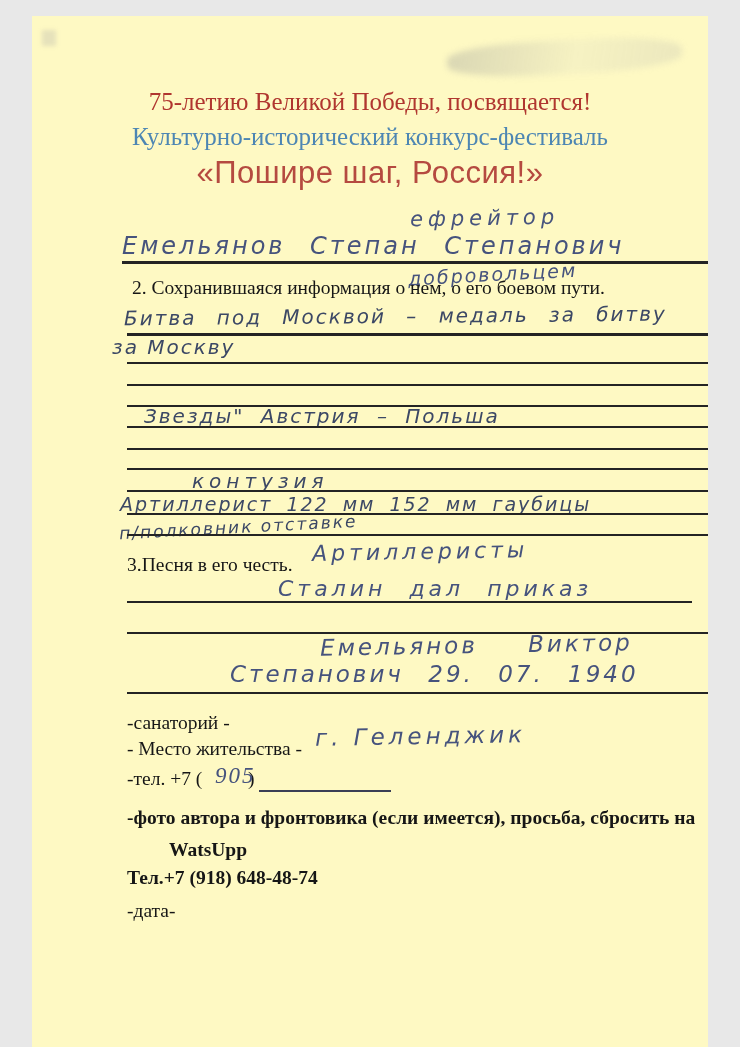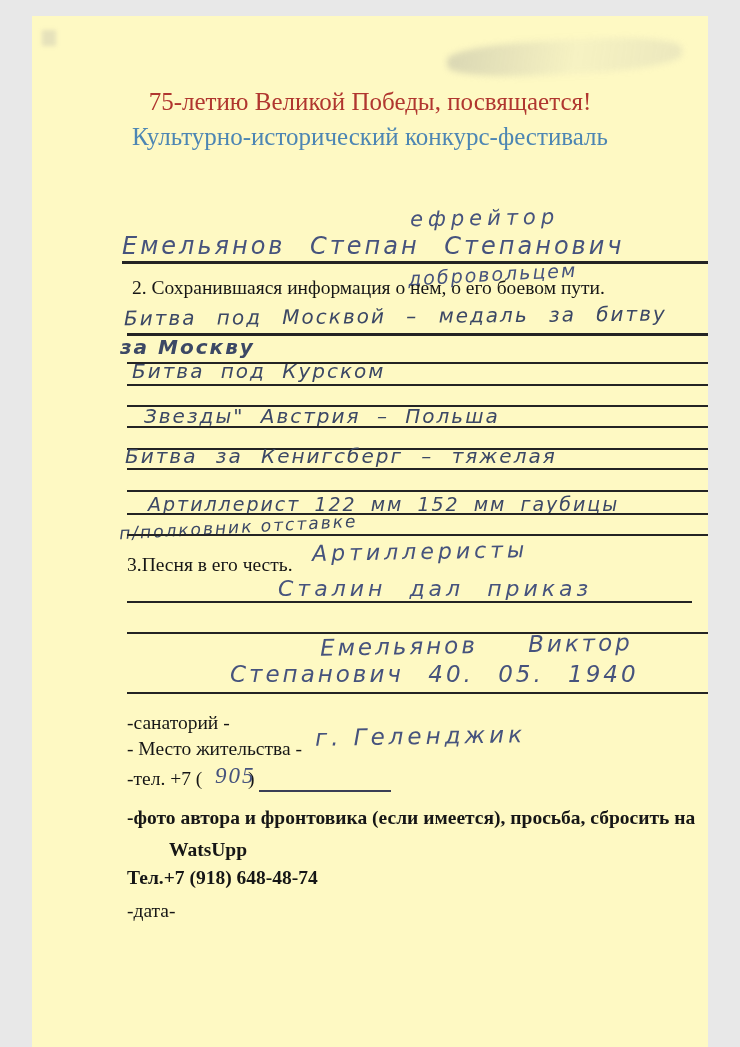--- a/index.html
+++ b/index.html
@@ -40,80 +40,80 @@
   .l13{left:95px;top:676px;width:595px;}
   .l-phone{left:227px;top:774px;width:132px;background:#3a3f55;}
 
   .hw{position:absolute;font-family:"DejaVu Sans",sans-serif;font-style:italic;
       color:#46537d;white-space:nowrap;letter-spacing:2px;font-size:20px;}
   .ink2{color:#3c4865;}
   .hw-rank{left:378px;top:190px;font-size:21px;letter-spacing:5px;transform:rotate(-1deg);}
   .hw-name{left:90px;top:216px;font-size:24px;letter-spacing:3px;word-spacing:14px;}
   .hw-note{left:376px;top:247px;font-size:19px;transform:rotate(-3deg);}
   .hw-r0{left:92px;top:288px;word-spacing:12px;transform:rotate(-.5deg);}
-  .hw-r1{left:88px;top:319px;font-weight:bold;}
+  .hw-r1{left:80px;top:319px;}
   .hw-r2{left:100px;top:343px;word-spacing:8px;}
   .hw-r3{left:100px;top:365px;word-spacing:7px;}
   .hw-r4{left:112px;top:388px;word-spacing:8px;}
   .hw-r5{left:93px;top:428px;word-spacing:10px;}
   .hw-r6{left:160px;top:453px;letter-spacing:5px;}
-  .hw-r7{left:116px;top:477px;font-size:19px;word-spacing:6px;}
+  .hw-r7{left:88px;top:477px;font-size:19px;word-spacing:6px;}
   .hw-r8{left:87px;top:501px;font-size:17px;transform:rotate(-3deg);}
   .hw-s3a{left:280px;top:523px;font-size:22px;letter-spacing:4px;transform:rotate(-1deg);}
   .hw-s3b{left:246px;top:560px;font-size:22px;letter-spacing:4px;word-spacing:12px;}
   .hw-s4a{left:288px;top:616px;font-size:23px;letter-spacing:3px;word-spacing:40px;transform:rotate(-1deg);}
   .hw-s4b{left:198px;top:645px;font-size:23px;letter-spacing:3px;word-spacing:14px;}
   .hw-city{left:283px;top:707px;font-size:23px;letter-spacing:4px;transform:rotate(-1deg);}
   .hw-code{left:183px;top:747px;font-size:23px;font-family:Liberation Serif, serif;}
   .hw-num{left:242px;top:743px;font-size:25px;word-spacing:18px;}
 </style>
 </head>
 <body>
 
 <div class="page">
 
   <div class="smudge"></div>
   <div class="smudge2"></div>
 
   <div class="hdr hdr1" style="color:#b0362f">75-летию Великой Победы, посвящается!</div>
   <div class="hdr hdr2" style="color:#4d86b3">Культурно-исторический конкурс-фестиваль</div>
+  <div class="hdr hdr3" style="color:#b54a40">«Пошире шаг, Россия!»</div>
 
   <div class="hw hw-rank">ефрейтор</div>
   <div class="hw hw-name">Емельянов Степан Степанович</div>
   <div class="line l-thick"></div>
   <div class="hw hw-note">добровольцем</div>
 
   <div class="printed" style="left:100px;top:261px">2. Сохранившаяся информация о нем, о его боевом пути.</div>
 
   <div class="hw ink2 hw-r0">Битва под Москвой – медаль за битву</div>
   <div class="line l1"></div>
   <div class="hw ink2 hw-r1">за Москву</div>
   <div class="line l2"></div>
-  <div class="hw ink2 hw-r2">Битва под Курском</div>
   <div class="line l3"></div>
   <div class="line l4"></div>
   <div class="hw ink2 hw-r4">Звезды" Австрия – Польша</div>
   <div class="line l5"></div>
   <div class="line l6"></div>
-  <div class="hw ink2 hw-r5">Битва за Кенигсберг – тяжелая</div>
   <div class="line l7"></div>
+  <div class="hw ink2 hw-r6">контузия</div>
   <div class="line l8"></div>
   <div class="hw ink2 hw-r7">Артиллерист 122 мм 152 мм гаубицы</div>
   <div class="line l9"></div>
   <div class="hw ink2 hw-r8">п/полковник отставке</div>
   <div class="line l10"></div>
 
   <div class="printed" style="left:95px;top:538px">3.Песня в его честь.</div>
   <div class="hw hw-s3a">Артиллеристы</div>
   <div class="hw hw-s3b">Сталин дал приказ</div>
   <div class="line l11"></div>
   <div class="line l12"></div>
 
   <div class="hw hw-s4a">Емельянов Виктор</div>
-  <div class="hw hw-s4b">Степанович 40. 05. 1940</div>
+  <div class="hw hw-s4b">Степанович 29. 07. 1940</div>
   <div class="line l13"></div>
 
   <div class="printed" style="left:95px;top:696px">-санаторий -</div>
 
   <div class="printed" style="left:95px;top:722px">- Место жительства -</div>
   <div class="hw hw-city">г. Геленджик</div>
 
   <div class="printed" style="left:95px;top:752px">-тел. +7 (</div>
   <div class="printed" style="left:216px;top:752px">)</div>
   <div class="hw hw-code">905</div>

